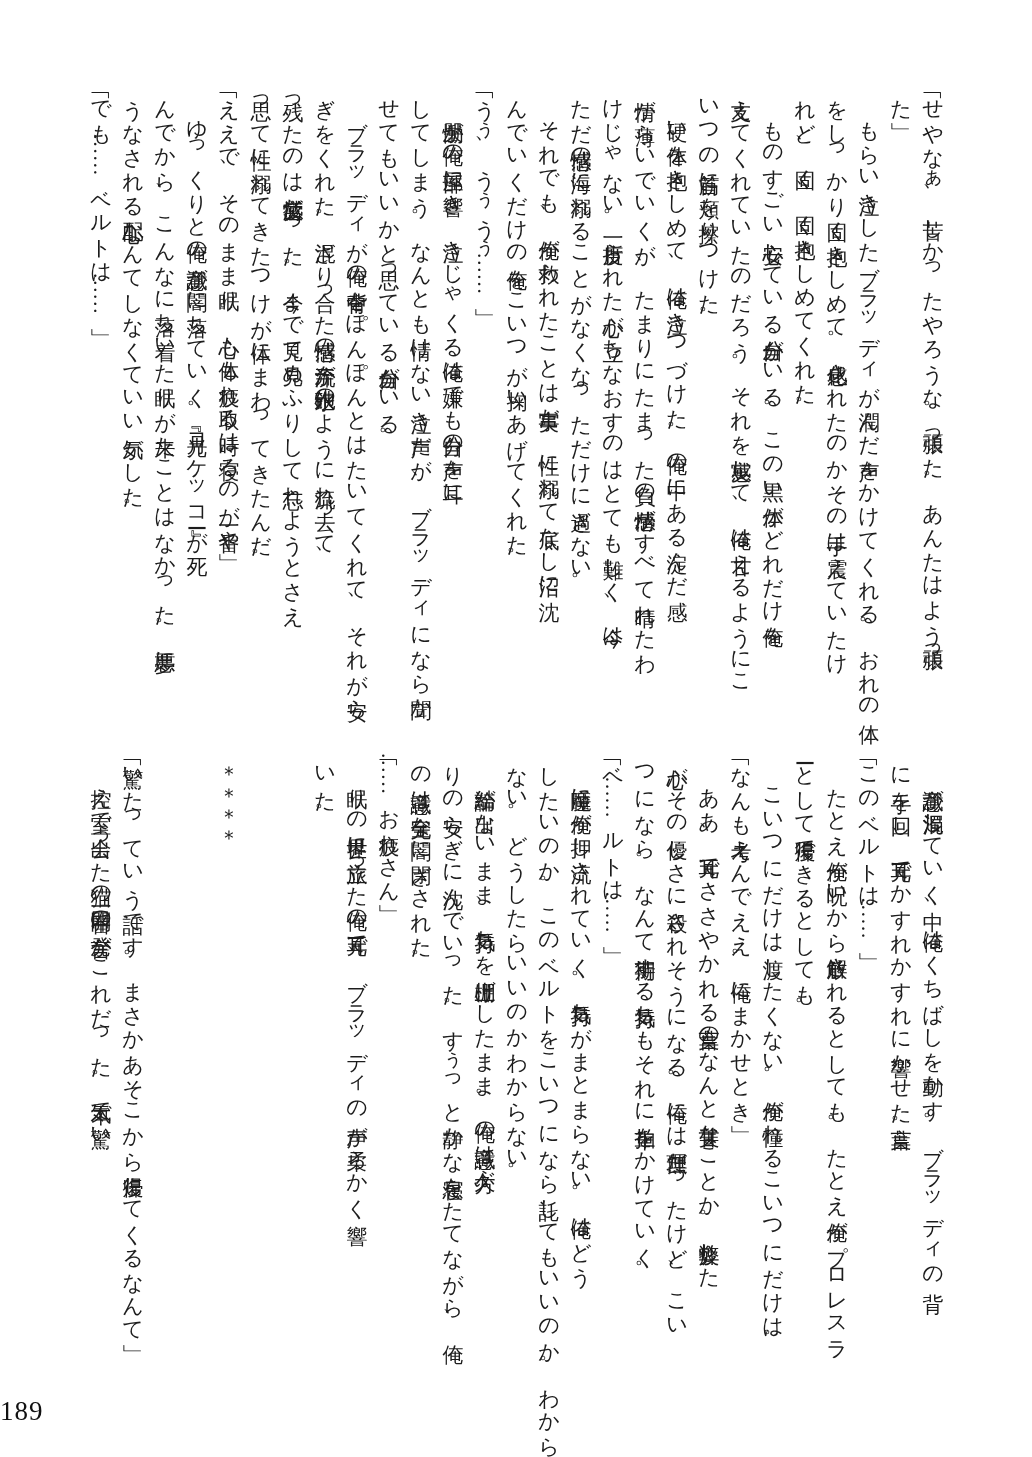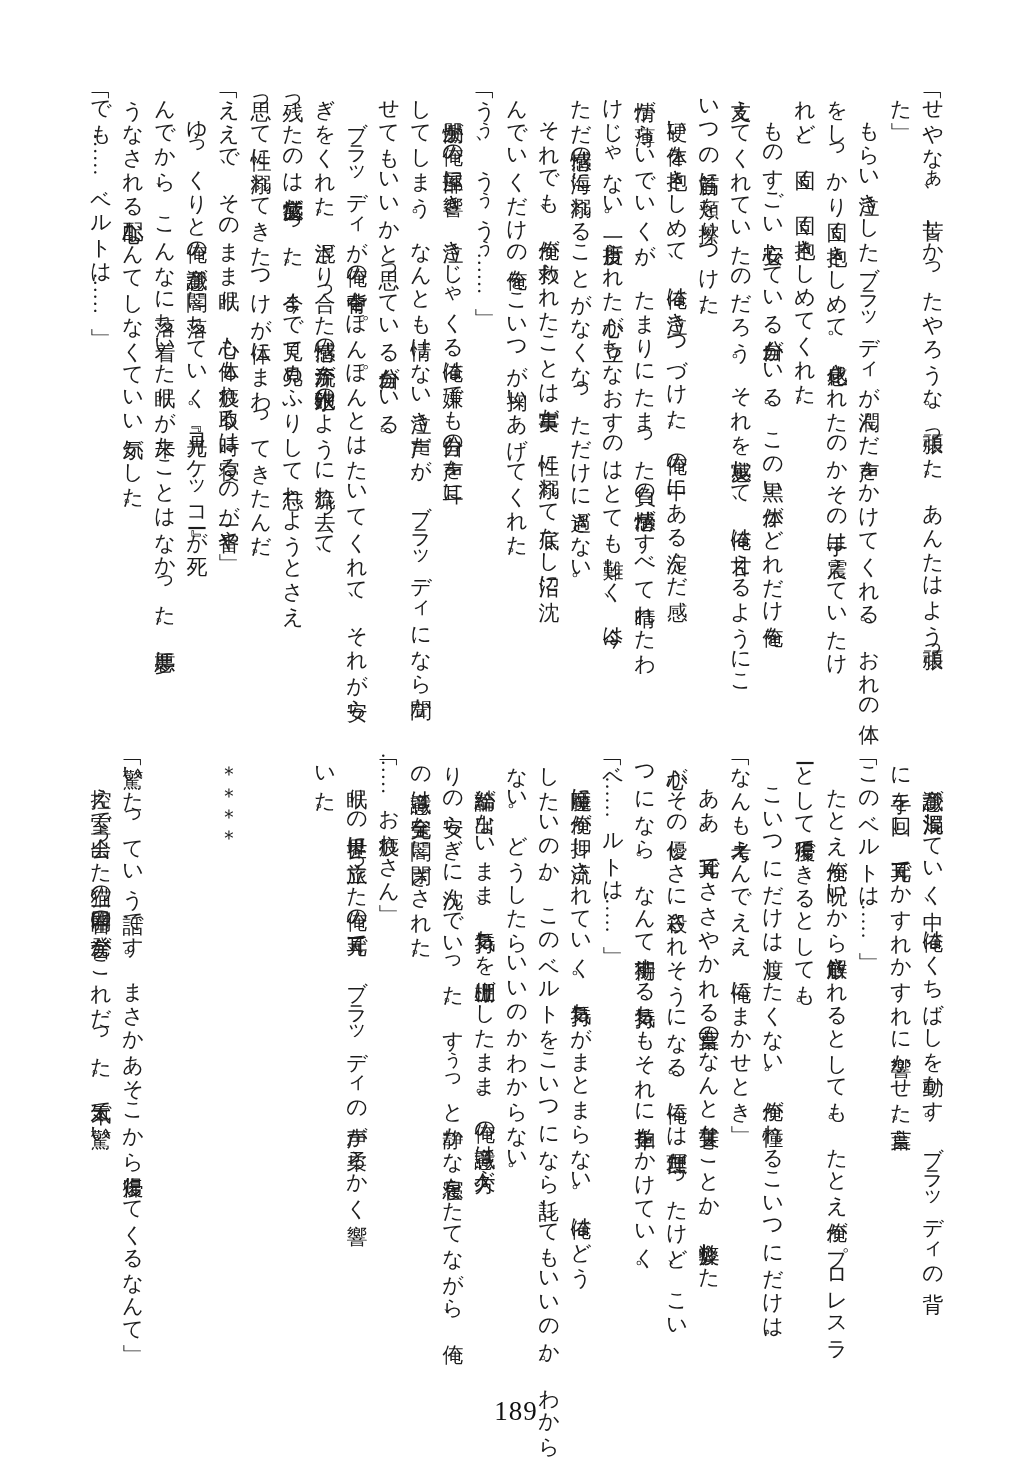--- a/index.html
+++ b/index.html
@@ -36,21 +36,21 @@
   .tline {
     margin: 0;
     padding: 0;
     white-space: nowrap;
   }
   .page-number {
     position: absolute;
     top: 1396px;
     left: 0;
     width: 1032px;
-    text-align: center;
+    text-align: left;
     font-size: 27px;
     letter-spacing: 1px;
     color: #111111;
     font-family: "Liberation Serif", "DejaVu Serif", serif;
   }
 </style>
 </head>
 <body>
 
 <div class="book-page">

